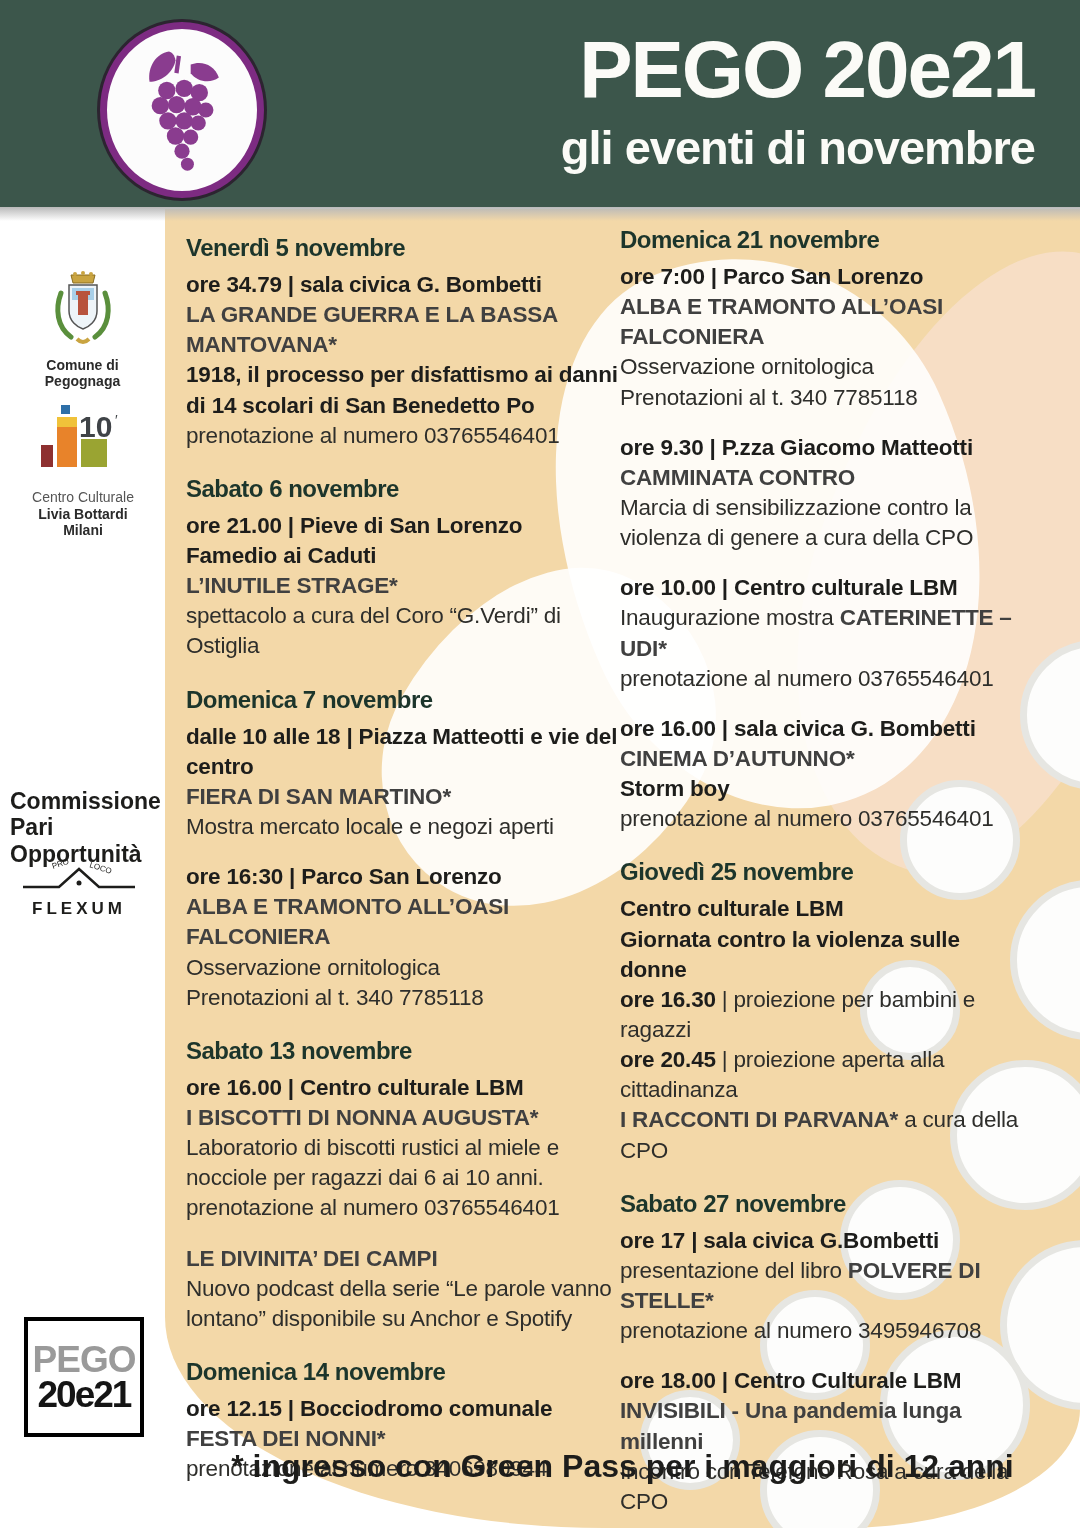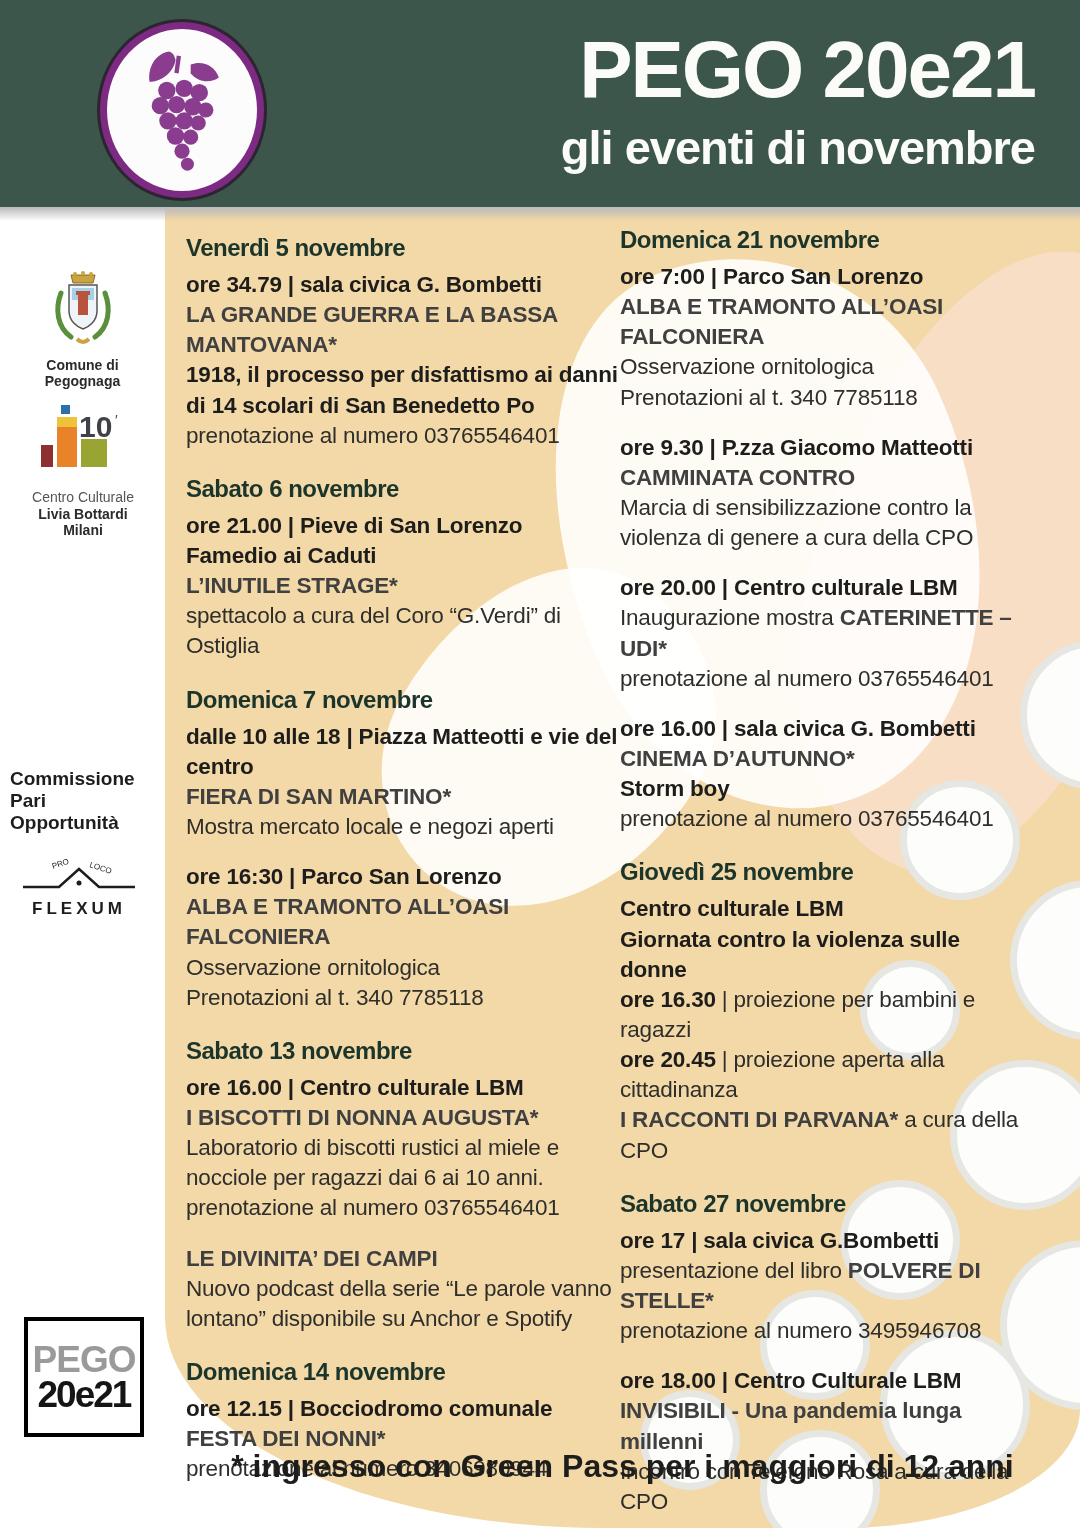--- a/index.html
+++ b/index.html
@@ -33,21 +33,21 @@
   }
   
   .wm{position:absolute;z-index:2;}
   .wm-leaf{background:rgba(255,255,255,0.88);border-radius:48% 52% 55% 45%/60% 40% 60% 40%;}
   .wm-pink{background:rgba(249,228,221,0.55);border-radius:50% 50% 45% 55%/55% 45% 55% 45%;}
   .wm-grape{background:#fdfdfc;border:7px solid #e6e6e2;border-radius:50%;box-sizing:border-box;}
   
   #sidebar{position:absolute;left:0;top:209px;width:165px;height:1319px;background:#ffffff;z-index:3;}
   .side-caption{font-size:14px;font-weight:bold;color:#2b2b2b;text-align:center;line-height:1.15;}
   .side-caption-light{font-size:14px;color:#555;text-align:center;line-height:1.2;}
-  #commissione{position:absolute;left:10px;top:559px;width:145px;font-size:19px;font-weight:bold;color:#1d1d1b;line-height:1.15;}
+  #commissione{position:absolute;left:10px;top:579px;width:145px;font-size:23px;font-weight:bold;color:#1d1d1b;line-height:1.15;}
   #flexum{position:absolute;left:14px;top:650px;width:130px;text-align:center;}
   #flexum-label{font-size:17px;font-weight:bold;color:#1d1d1b;letter-spacing:4px;margin-top:2px;}
   #pego-box{
     position:absolute;left:24px;top:1108px;width:112px;height:112px;
     border:4px solid #000000;background:#ffffff;display:flex;flex-direction:column;
     align-items:center;justify-content:center;line-height:0.95;
   }
   #pego-box-top{font-size:37px;font-weight:bold;color:#9a9a9a;letter-spacing:-1px;}
   #pego-box-bottom{font-size:37px;font-weight:bold;color:#151515;letter-spacing:-2px;}
   
@@ -241,21 +241,21 @@
           <div class="line"><span class="title">ALBA E TRAMONTO ALL’OASI FALCONIERA</span></div>
           <div class="line"><span class="plain">Osservazione ornitologica</span></div>
           <div class="line"><span class="plain">Prenotazioni al t. 340 7785118</span></div>
         </div>
         <div class="block">
           <div class="line"><span class="meta">ore 9.30 | P.zza Giacomo Matteotti</span></div>
           <div class="line"><span class="title">CAMMINATA CONTRO</span></div>
           <div class="line"><span class="plain">Marcia di sensibilizzazione contro la violenza di genere a cura della CPO</span></div>
         </div>
         <div class="block">
-          <div class="line"><span class="meta">ore 20.00 | Centro culturale LBM</span></div>
+          <div class="line"><span class="meta">ore 10.00 | Centro culturale LBM</span></div>
           <div class="line"><span class="plain">Inaugurazione mostra </span><span class="title">CATERINETTE – UDI*</span></div>
           <div class="line"><span class="plain">prenotazione al numero 03765546401</span></div>
         </div>
         <div class="block">
           <div class="line"><span class="meta">ore 16.00 | sala civica G. Bombetti</span></div>
           <div class="line"><span class="title">CINEMA D’AUTUNNO*</span></div>
           <div class="line"><span class="boldblack">Storm boy</span></div>
           <div class="line"><span class="plain"> prenotazione al numero 03765546401</span></div>
         </div>
       </div>

